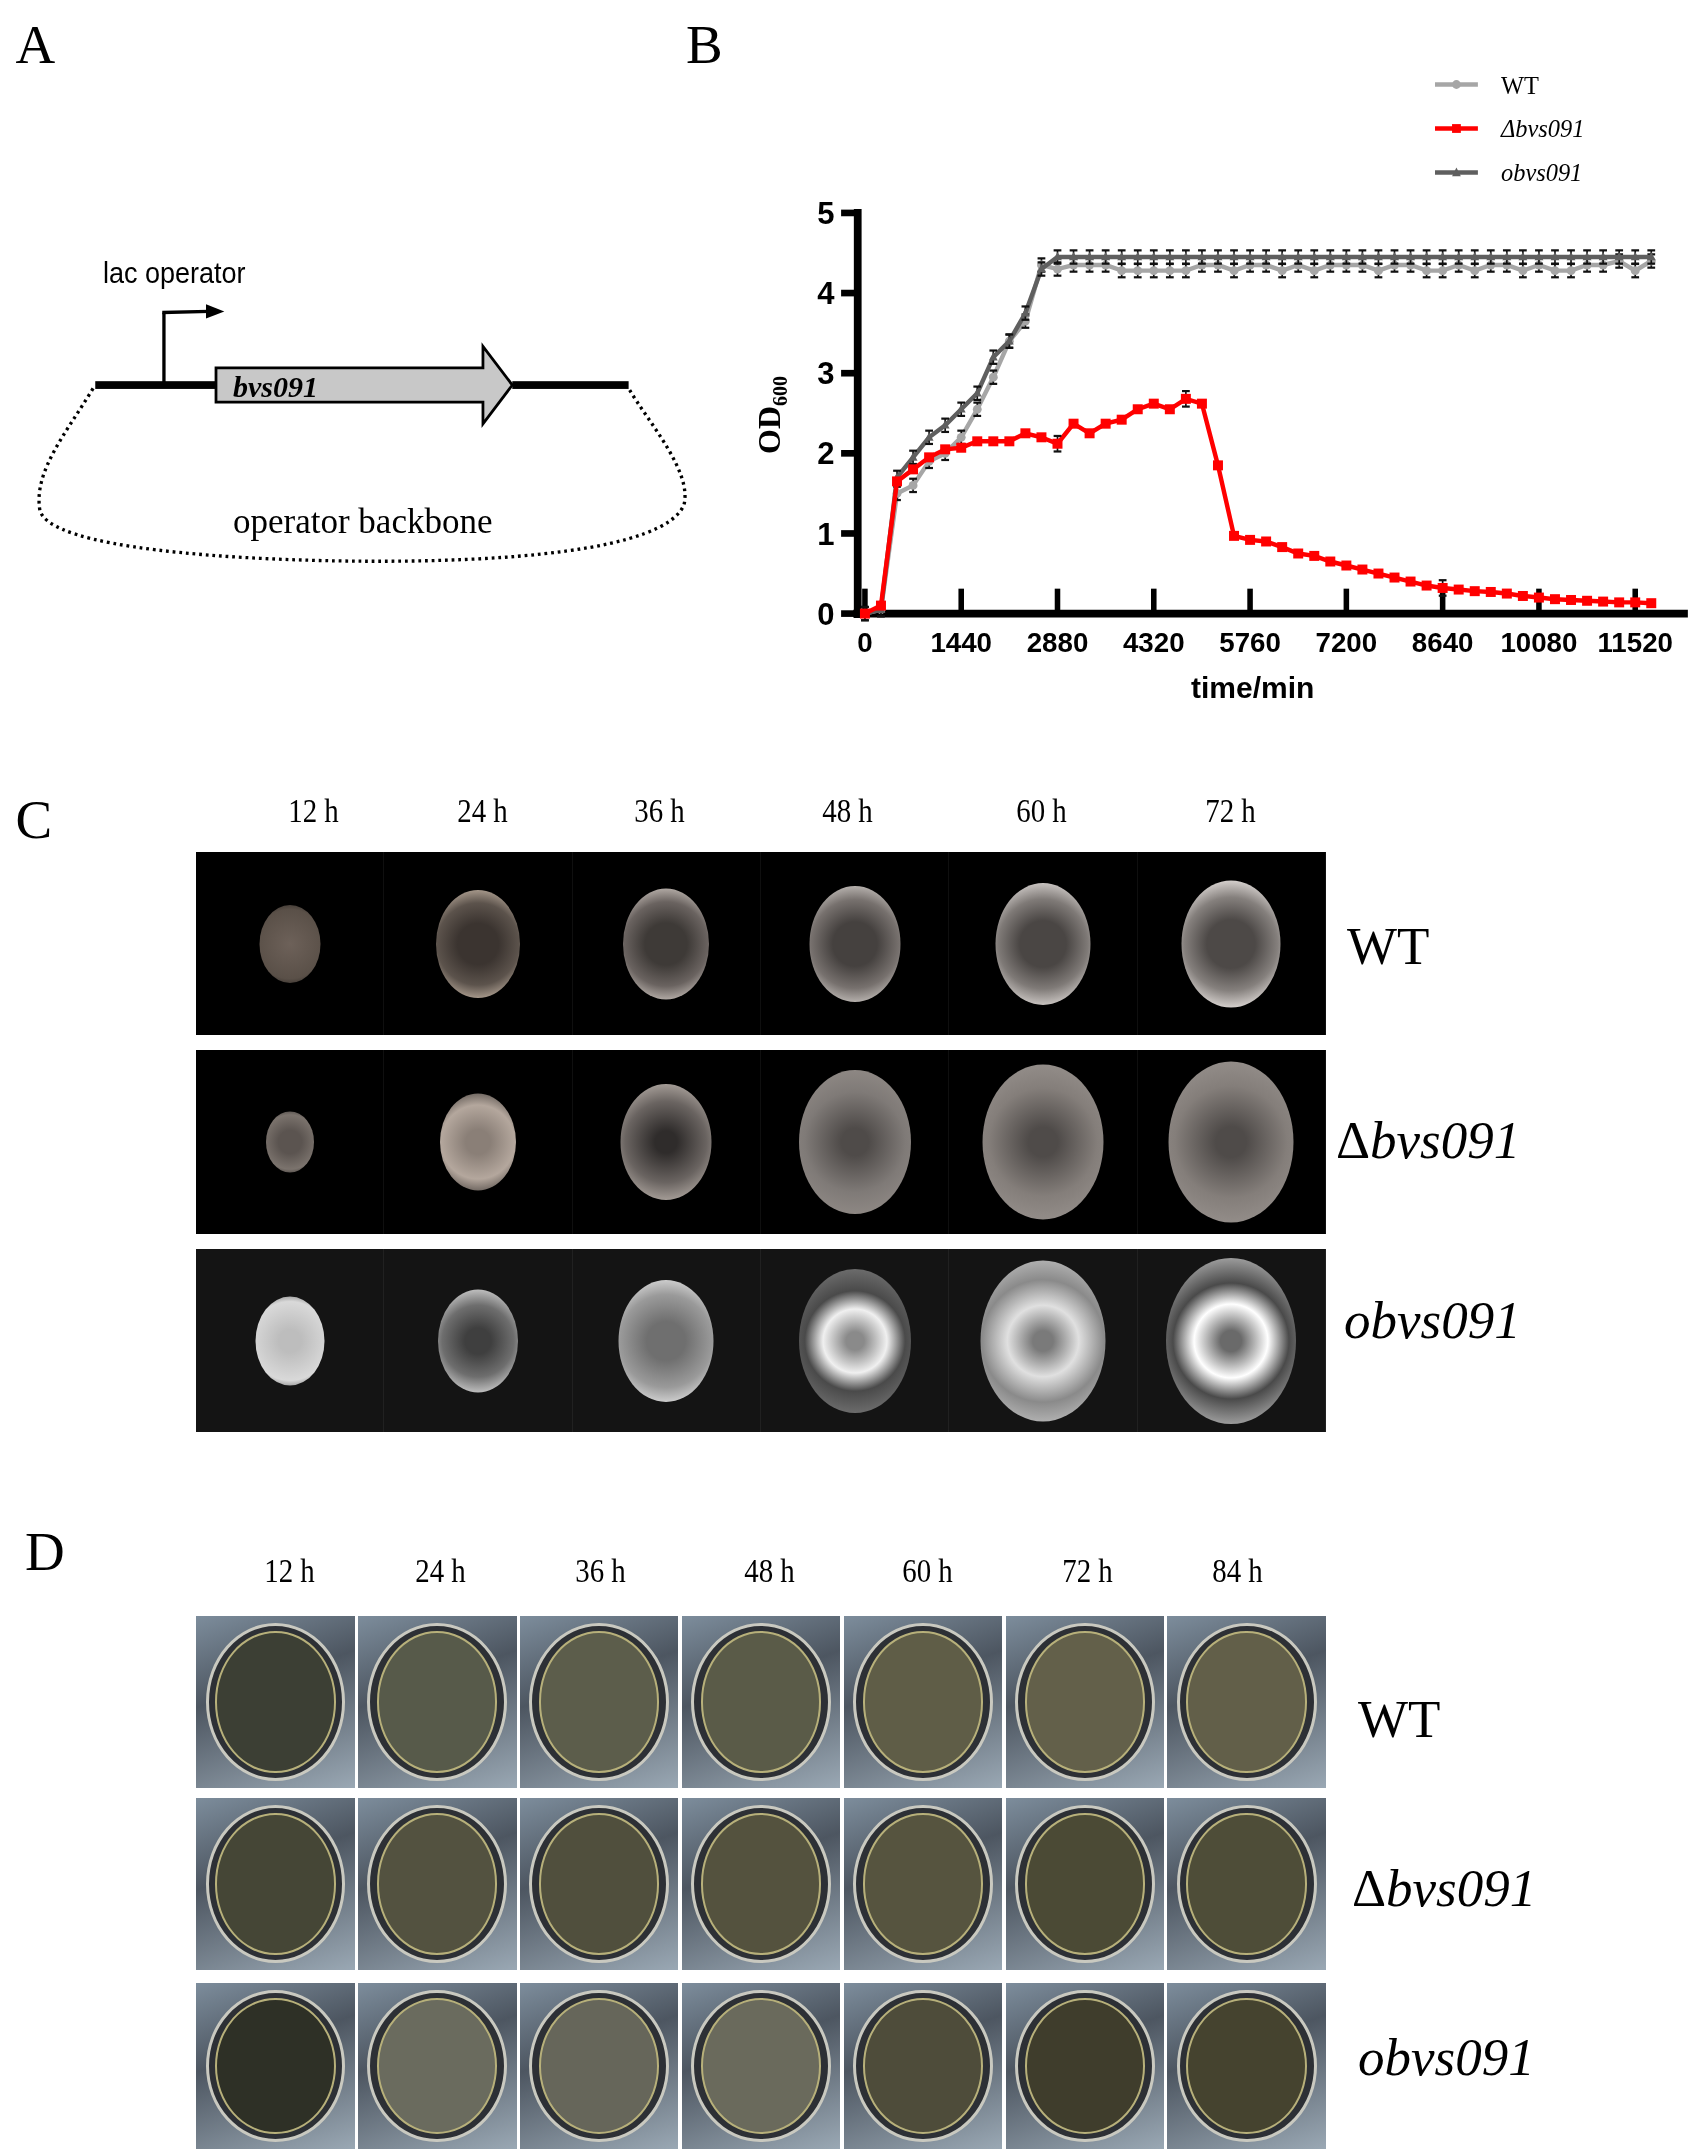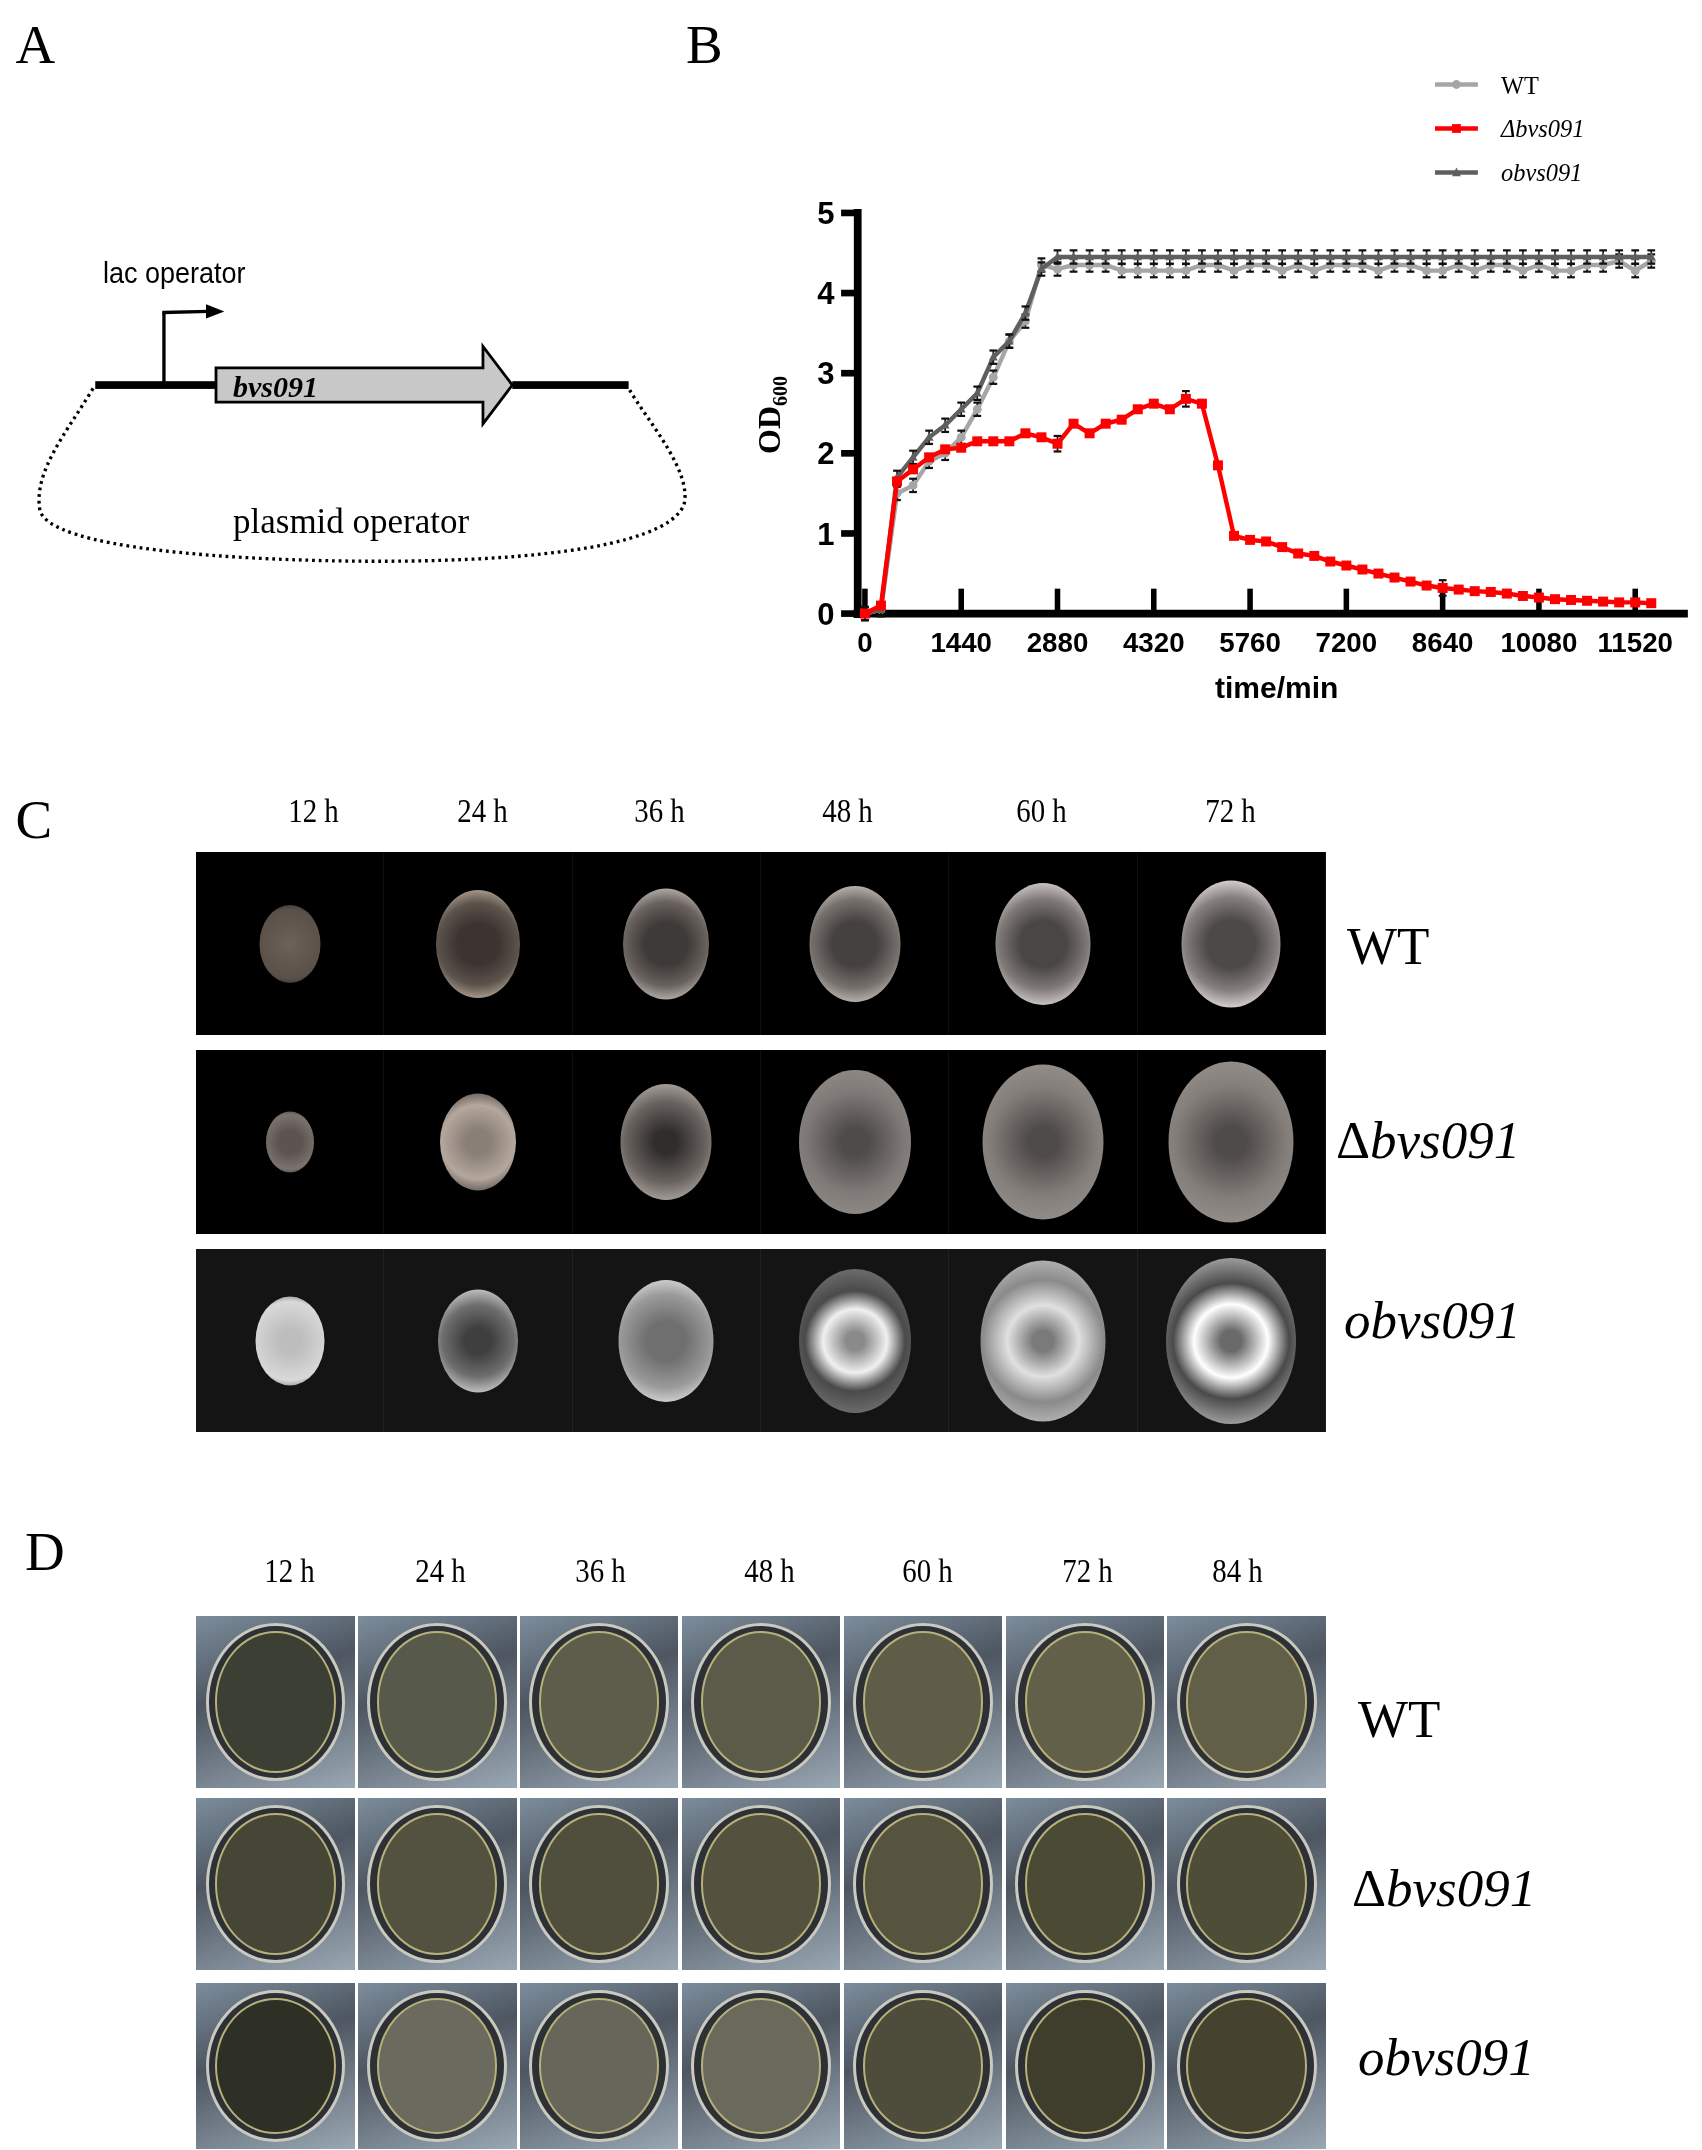--- a/index.html
+++ b/index.html
@@ -35,21 +35,21 @@
   <g>
     <line x1="296" y1="314" x2="296" y2="183" stroke="#000" stroke-width="6"></line>
     <line x1="293" y1="183" x2="378" y2="181" stroke="#000" stroke-width="6"></line>
     <polygon points="372,168 405,181 372,194" fill="#000"></polygon>
   </g>
 
   <polygon points="390,283 872,283 872,244 925,314 872,384 872,345 390,345" fill="#c8c8c8" stroke="#000" stroke-width="5"></polygon>
 </svg>
 <div class="abs" style="left:103px;top:256px;font-family:'Liberation Sans',sans-serif;font-size:30px;transform:scaleX(0.9);transform-origin:left;">lac operator</div>
 <div class="abs" style="left:233px;top:370px;font-family:'Liberation Serif',serif;font-style:italic;font-weight:bold;font-size:30px;">bvs091</div>
-<div class="abs" style="left:233px;top:502px;font-family:'Liberation Serif',serif;font-size:35px;">plasmid operator</div>
+<div class="abs" style="left:233px;top:502px;font-family:'Liberation Serif',serif;font-size:35px;">operator backbone</div>
 
 <div class="panel-letter" style="left:686px;top:16.6px;">B</div>
 
 <div class="abs" style="left:1435px;top:66px;width:222px;height:127px;">
   <div class="abs" style="left:0;top:5.5px;height:28px;width:222px;">
     <svg class="abs" style="left:0;top:7.8px;" width="44" height="11" viewBox="0 0 80 20">
         <line x1="0" y1="10" x2="78" y2="10" stroke="#a6a6a6" stroke-width="8"></line>
         <circle cx="39" cy="10" r="8" fill="#a6a6a6"></circle>
       </svg>
     <span class="abs serif" style="left:66px;top:0;font-size:24.4px;">WT</span>
@@ -564,21 +564,21 @@
     <rect x="2883.0833333333335" y="1077.31" width="18" height="18" fill="#ff0000"></rect>
     <rect x="2912.0416666666665" y="1078.756" width="18" height="18" fill="#ff0000"></rect>
     <rect x="2941" y="1078.756" width="18" height="18" fill="#ff0000"></rect>
     <rect x="2969.958333333333" y="1080.202" width="18" height="18" fill="#ff0000"></rect>
   </svg>
 
 <div class="abs" style="left:751px;top:410px;transform:rotate(-90deg);transform-origin:left top;font-family:'Liberation Serif',serif;font-weight:bold;font-size:32px;white-space:nowrap;top:454px;">
   <span>OD</span><sub style="font-size:20px;">600</sub>
 </div>
 
-<div class="abs" style="left:1191px;top:671px;font-family:'Liberation Sans',sans-serif;font-weight:bold;font-size:30px;margin-left:24px;">time/min</div>
+<div class="abs" style="left:1191px;top:671px;font-family:'Liberation Sans',sans-serif;font-weight:bold;font-size:30px;">time/min</div>
 
 <div class="panel-letter" style="left:15.5px;top:792px;">C</div>
 
 <div id="c-tp">
     <div class="tp-label" style="left: 258px; top: 792px;">12 h</div>
     <div class="tp-label" style="left: 427px; top: 792px;">24 h</div>
     <div class="tp-label" style="left: 604px; top: 792px;">36 h</div>
     <div class="tp-label" style="left: 792px; top: 792px;">48 h</div>
     <div class="tp-label" style="left: 986px; top: 792px;">60 h</div>
     <div class="tp-label" style="left: 1175px; top: 792px;">72 h</div>

